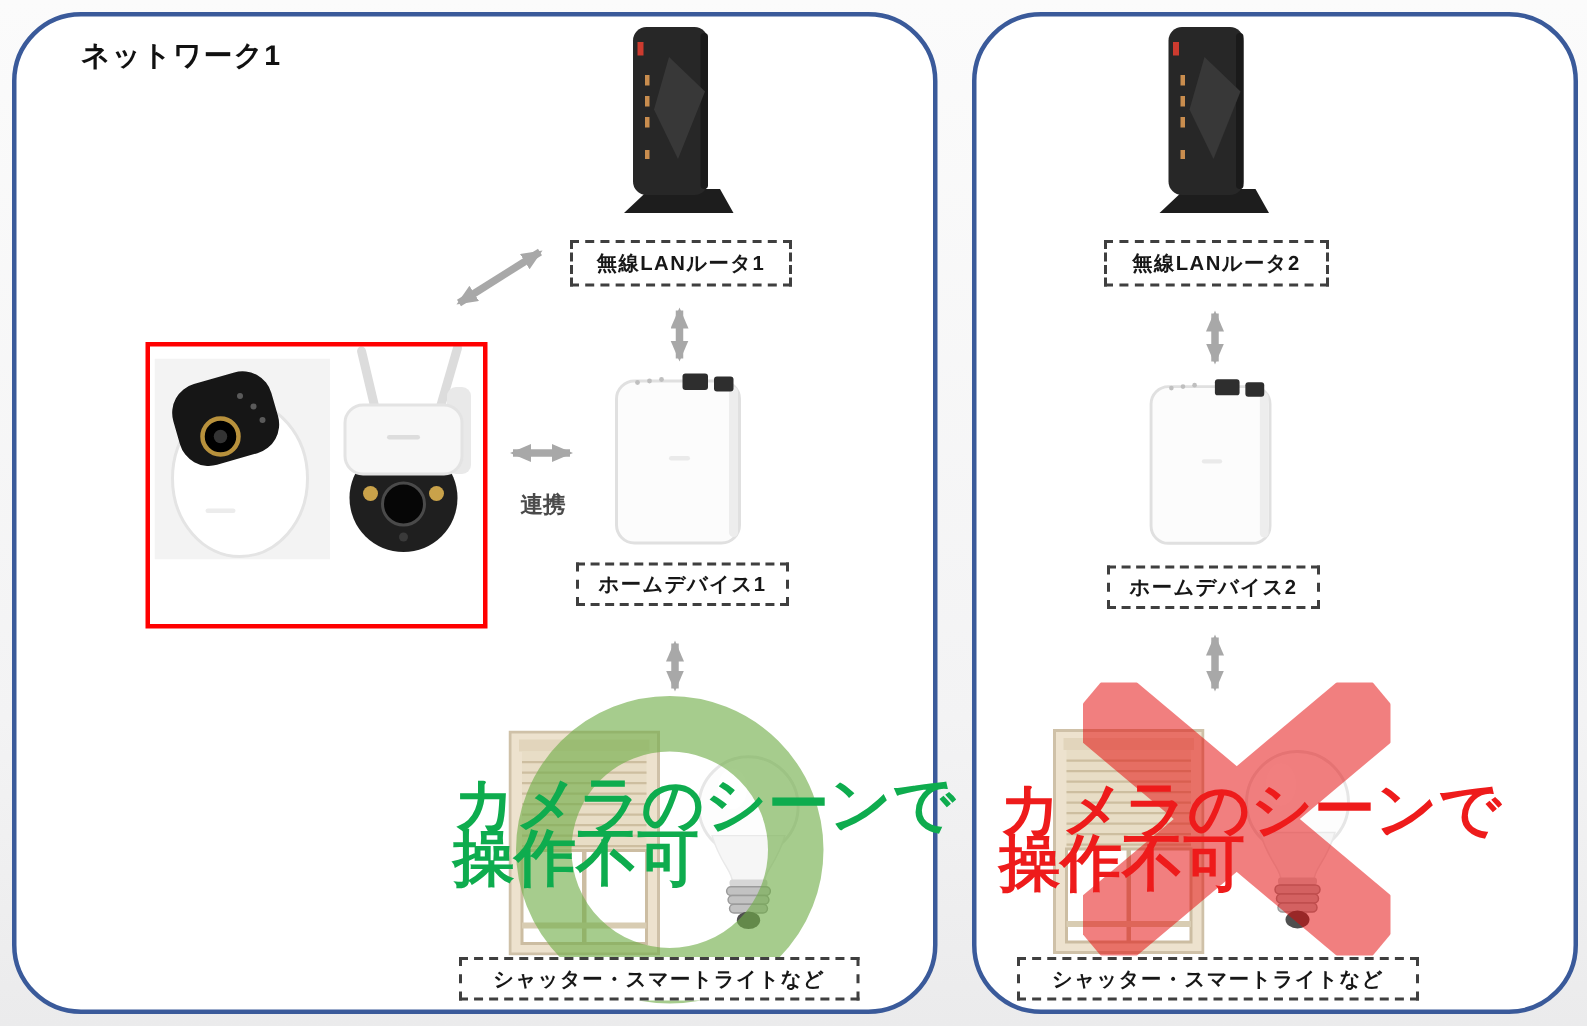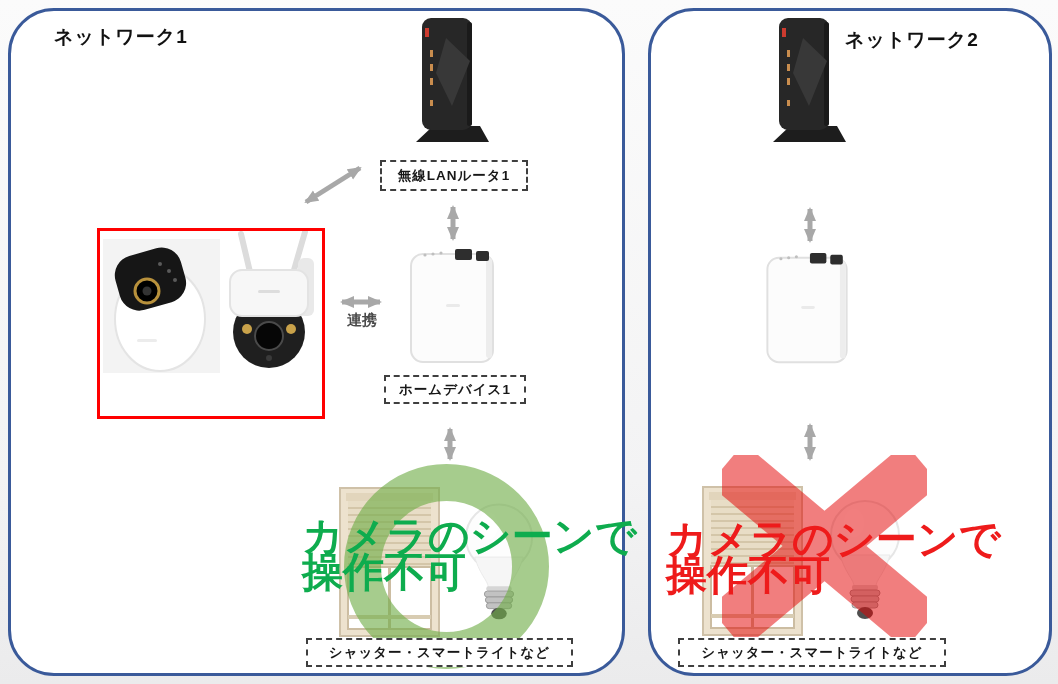--- a/index.html
+++ b/index.html
@@ -17,42 +17,41 @@
   .net-title{position:absolute;font-size:19px;font-weight:bold;color:#111;letter-spacing:1px;}
   .dlabel{
     position:absolute;box-sizing:border-box;background:#fff;
     border:2px dashed #3f3f3f;display:flex;align-items:center;justify-content:center;
     font-size:13.5px;font-weight:bold;color:#171717;letter-spacing:1px;white-space:nowrap;z-index:30;
   }
   .img{position:absolute;z-index:5;}
   .arrow-layer{position:absolute;left:0;top:0;width:1058px;height:684px;z-index:20;pointer-events:none;}
   .camera-box{position:absolute;left:97px;top:228px;width:228px;height:191px;box-sizing:border-box;
     border:3px solid #FF0000;z-index:10;}
-  .link-text{position:absolute;left:334px;top:311px;width:56px;text-align:center;
+  .link-text{position:absolute;left:334px;top:327px;width:56px;text-align:center;
     font-size:15px;font-weight:bold;color:#4a4a4a;z-index:22;}
   .ok-ring{
     position:absolute;left:344px;top:464px;width:205px;height:205px;box-sizing:border-box;
     border:37px solid rgba(112,173,71,0.62);border-radius:50%;z-index:12;
   }
   .status-text{position:absolute;z-index:25;text-align:left;font-weight:bold;
     font-size:41px;line-height:36px;white-space:nowrap;}
   #ok-text{left:302px;top:518px;width:310px;color:#0EAC4E;}
   #ng-text{left:666px;top:521px;width:310px;color:#EE1B1B;}
   .x-mark{position:absolute;left:722px;top:455px;z-index:12;}
 </style>
 </head>
 <body>
 
 <div class="canvas">
 
   <div class="panel" id="panel1"></div>
   <div class="panel" id="panel2"></div>
 
   <div class="net-title" style="left:54px;top:24px;">ネットワーク1</div>
-  <div class="net-title" style="left:845px;top:27px;">ネットワーク2</div>
 
   <svg class="img" style="left:406px;top:16px;" width="84" height="132" viewBox="0 0 84 132">
     <path d="M10,126 L27,110 L74,110 L83,126 Z" fill="#1d1d1d"></path>
     <rect x="16" y="2" width="50" height="112" rx="9" fill="#272727"></rect>
     <rect x="61" y="6" width="5" height="104" rx="2.5" fill="#1a1a1a"></rect>
     <path d="M40,22 L64,45 L46,90 L30,57 Z" fill="#383838"></path>
     <rect x="19" y="12" width="4" height="9" fill="#cc3b2f"></rect>
     <g fill="#c98d4e">
         <rect x="24" y="34" width="3" height="7"></rect>
         <rect x="24" y="48" width="3" height="7"></rect>
@@ -196,21 +195,23 @@
       <line x1="342" y1="302" x2="380" y2="302"></line>
       <line x1="450" y1="429" x2="450" y2="459"></line>
       <line x1="810" y1="209" x2="810" y2="241"></line>
       <line x1="810" y1="425" x2="810" y2="459"></line>
     </g>
   </svg>
 
   <div class="link-text">連携</div>
 
   <div class="dlabel" style="left:380px;top:160px;width:148px;height:31px;text-align:center;">無線LANルータ1</div>
+  <div class="dlabel" style="left:736px;top:160px;width:150px;height:31px;">無線LANルータ2</div>
   <div class="dlabel" style="left:384px;top:375px;width:142px;height:29px;">ホームデバイス1</div>
+  <div class="dlabel" style="left:738px;top:377px;width:142px;height:29px;">ホームデバイス2</div>
   <div class="dlabel" style="left:306px;top:638px;width:267px;height:29px;">シャッター・スマートライトなど</div>
   <div class="dlabel" style="left:678px;top:638px;width:268px;height:29px;">シャッター・スマートライトなど</div>
 
   <div class="status-text" id="ok-text">
     <div>カメラのシーンで</div>
     <div>操作不可</div>
   </div>
   <div class="status-text" id="ng-text">
     <div>カメラのシーンで</div>
     <div>操作不可</div>

